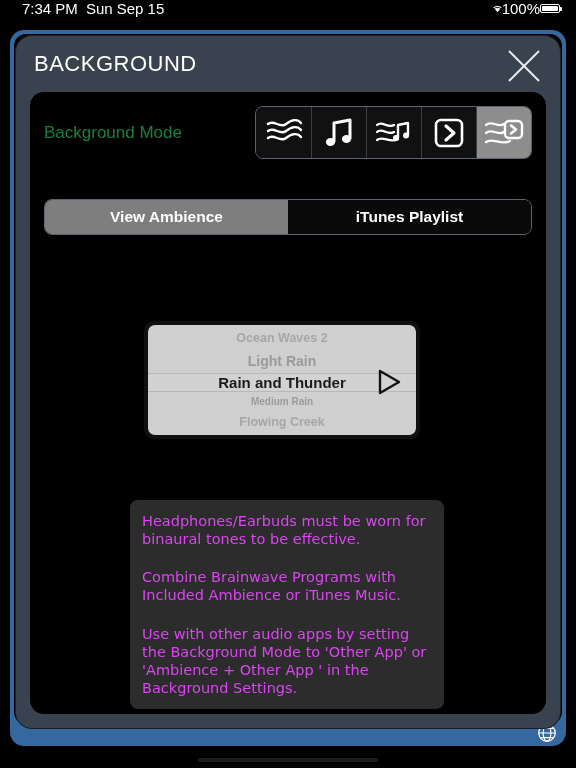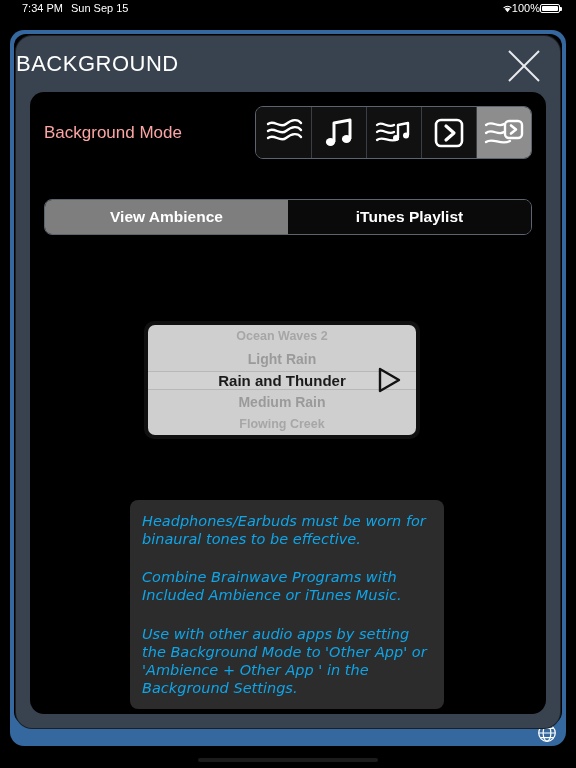--- a/index.html
+++ b/index.html
@@ -7,21 +7,21 @@
     width:576px; height:768px;
     background:#000;
     font-family:"Liberation Sans", sans-serif;
     overflow:hidden;
   }
   #screen { position:relative; width:576px; height:768px; background:#000; }
 
   
   .statusbar {
     position:absolute; top:0; left:0; width:576px; height:16px;
-    display:flex; align-items:center; color:#fff; font-size:11px;
+    display:flex; align-items:center; color:#fff; font-size:15px;
   }
   .sb-left { position:absolute; left:22px; display:flex; gap:8px; align-items:center; }
   .sb-right { position:absolute; right:16px; display:flex; gap:0; align-items:center; }
   .wifi-ico { display:inline-block; width:10px; height:8px; position:relative; }
   .wifi-ico svg { display:block; }
   .batt {
     width:20px; height:9px; border:1px solid #fff; border-radius:2px;
     position:relative; display:inline-block;
   }
   .batt::after {
@@ -49,37 +49,37 @@
   .modal {
     position:absolute; left:16px; top:36px; width:544px; height:692px;
     background:#39434f; border-radius:16px;
     box-shadow:0 0 0 1px #1b2026;
   }
   .modal-header {
     position:relative; height:56px;
     display:flex; align-items:center;
   }
   .modal-title {
-    color:#fff; font-size:22px; letter-spacing:.5px; font-weight:400;text-align:right;
+    margin-left:18px; color:#fff; font-size:22px; letter-spacing:.5px; font-weight:400;text-align:right;
   }
   .close-btn {
     position:absolute; right:16px; top:10px; width:40px; height:40px; cursor:pointer;
   }
 
   .modal-body {
     position:absolute; left:14px; right:14px; top:56px; bottom:14px;
     background:#000; border-radius:14px; overflow:hidden;
   }
 
   
   .mode-row {
     display:flex; align-items:center; justify-content:space-between;
     padding:14px 14px 0 14px;
   }
-  .mode-label { color:#fca5a5; font-size:17px; }
+  .mode-label { color:#15803d; font-size:17px; }
   .seg {
     display:flex; background:#0b0b0b;
     border:1px solid #5c6470; border-radius:8px; overflow:hidden;
   }
   .seg-item {
     width:55px; height:51px; display:flex; align-items:center; justify-content:center;
     border-left:1px solid #3a3f46; cursor:pointer; background:#111;
   }
   .seg-item:first-child { border-left:none; }
   .seg-item.sel { background:#8d8d8d; }
@@ -118,34 +118,33 @@
   }
   .p-r0 { font-size:11px; opacity:.22; padding:1px 0 3px; }
   .p-r1 { font-size:12.5px; opacity:.62; padding:4px 0; }
   .p-r2 { font-size:14px; opacity:.80; padding:5px 0; }
   .p-sel {
     width:100%; height:33px; display:flex; align-items:flex-end; justify-content:center;
     color:#1b1b1b; font-size:15px; font-weight:bold;
     border-top:1px solid #b8b8b8; border-bottom:1px solid #b8b8b8;
     background:#d2d2d2; position:relative;
   }
-  .p-r4 { font-size:14px; opacity:.80; padding:5px 16px; }
+  .p-r4 { font-size:10px; opacity:.80; padding:5px 16px; }
   .p-r5 { font-size:12.5px; opacity:.62; padding:4px 8px; }
   .p-r6 { font-size:11px; opacity:.18; padding:3px 0 1px; }
   .play-tri { position:absolute; right:14px; top:50%; transform:translateY(-50%); }
 
   
   .info {
     position:absolute; left:130px; top:500px; width:314px;
     background:#2c2c2c; border-radius:8px; padding:12px 10px 12px 12px;
   }
   .info p {
-    color:#0ea5e9; font-size:14.5px; line-height:1.25;
+    color:#d946ef; font-size:14.5px; line-height:1.25;
     font-family:"DejaVu Sans", sans-serif;
-    font-style:italic;
   }
   .info p + p { margin-top:20px; }
 
   .home-ind {
     position:absolute; left:50%; transform:translateX(-50%); bottom:6px;
     width:180px; height:4px; background:#1c1c1c; border-radius:2px;
   }
 </style>
 </head>
 <body>

